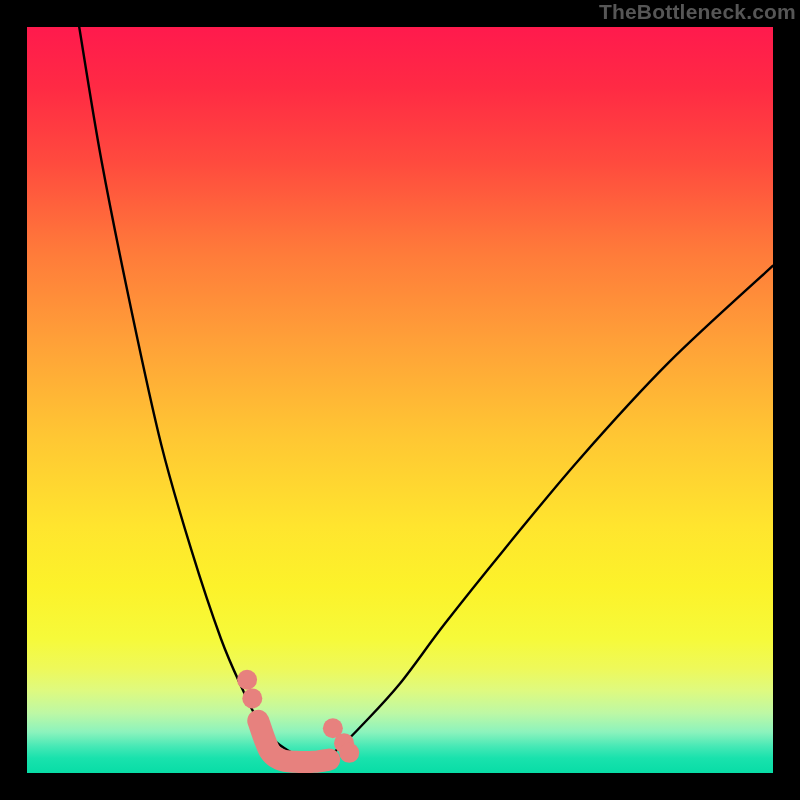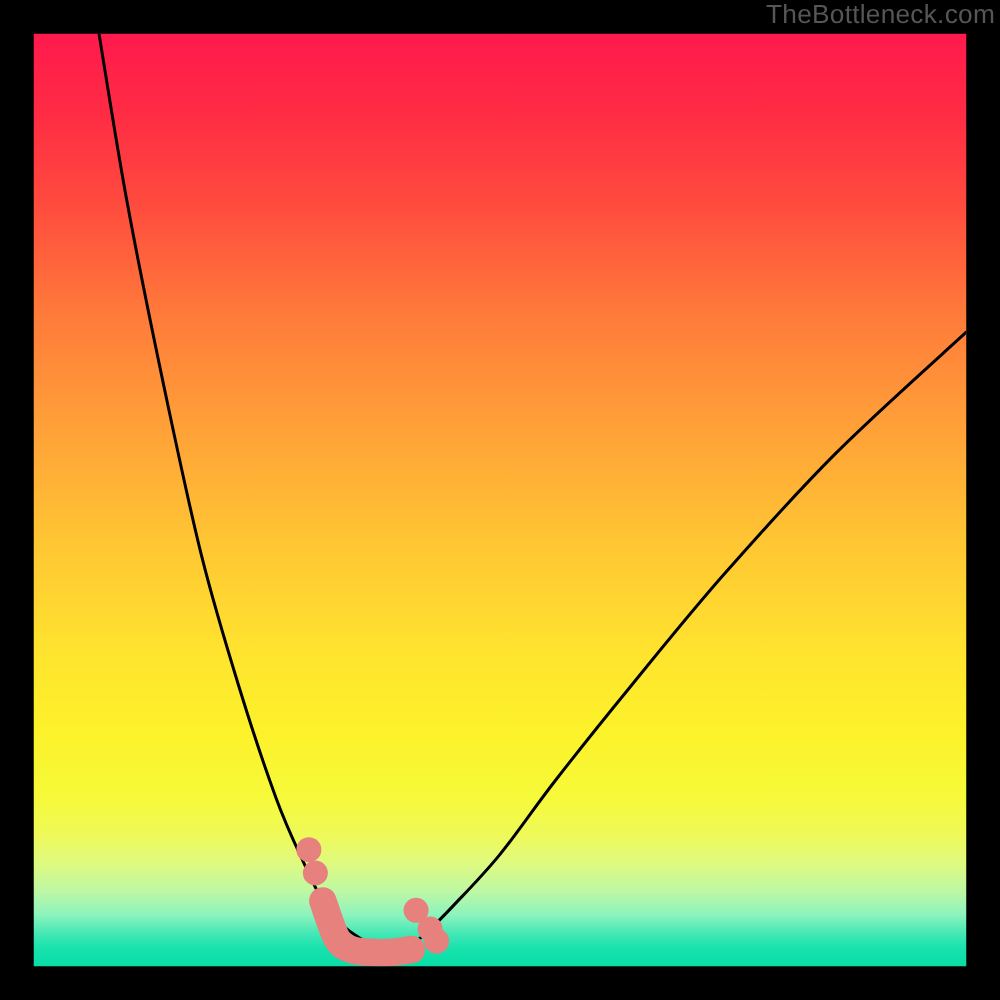--- a/index.html
+++ b/index.html
@@ -34,21 +34,21 @@
       #19e2ad 98%,
       #08dda6 100%
     );
   }
   .attribution {
     position: absolute;
     top: 0;
     right: 4px;
     font-family: Arial, Helvetica, sans-serif;
     font-size: 21px;
-    font-weight: 400;
+    font-weight: 700;
     color: #565656;
     letter-spacing: 0.2px;
   }
   svg.curves {
     position: absolute;
     left: 0;
     top: 0;
     width: 746px;
     height: 746px;
   }

